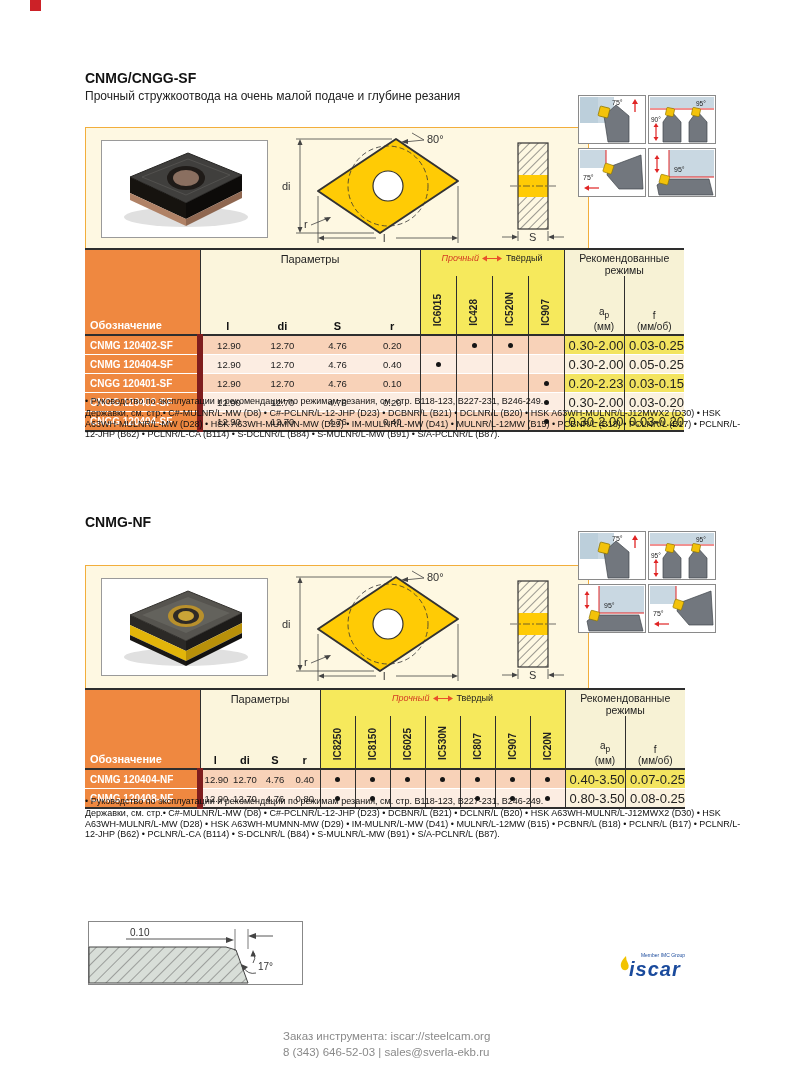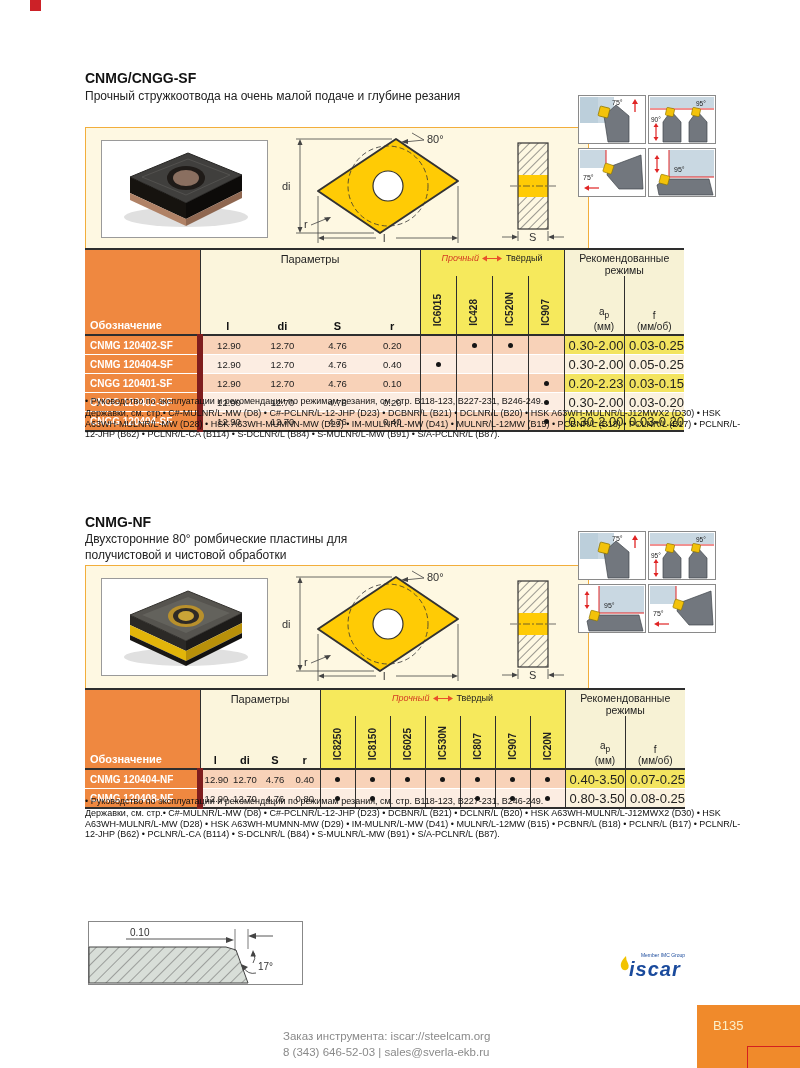--- a/index.html
+++ b/index.html
@@ -310,24 +310,20 @@
             <td class="rv rfirst">0.30-2.00</td>
             <td class="rv rsecond">0.03-0.20</td>
           </tr>
         </tbody>
       </table>
     </div>
   <div class="note n1a">• Руководство по эксплуатации и рекомендации по режимам резания, см. стр. B118-123, B227-231, B246-249.</div>
   <div class="note n1b">Державки, см. стр.• C#-MULNR/L-MW (D8) • C#-PCLNR/L-12-JHP (D23) • DCBNR/L (B21) • DCLNR/L (B20) • HSK A63WH-MULNR/L-J12MWX2 (D30) • HSK A63WH-MULNR/L-MW (D28) • HSK A63WH-MUMNN-MW (D29) • IM-MULNR/L-MW (D41) • MULNR/L-12MW (B15) • PCBNR/L (B18) • PCLNR/L (B17) • PCLNR/L-12-JHP (B62) • PCLNR/L-CA (B114) • S-DCLNR/L (B84) • S-MULNR/L-MW (B91) • S/A-PCLNR/L (B87).</div>
 
   <div class="sec-title t2">CNMG-NF</div>
-  <div class="sec-desc d2">
-    <div>Двухсторонние 80° ромбические пластины для</div>
-    <div>получистовой и чистовой обработки</div>
-  </div>
   <div class="tool-icons ti2">
       <div class="tool-icon">
         <svg width="66" height="47" viewBox="0 0 66 47">
     <rect width="66" height="47" fill="#fff"></rect>
     <rect x="1" y="1" width="34" height="26" fill="#c9d8e2"></rect>
     <rect x="1" y="1" width="18" height="26" fill="#bccfdb"></rect>
     <path d="M25 20 L37 9 L50 20 L50 46 L29 46 Z" fill="#72777e" stroke="#41464c" stroke-width="0.7"></path>
     <rect x="20" y="11" width="10" height="10" rx="1" transform="rotate(14 25 16)" fill="#f3c20a" stroke="#8a7200" stroke-width="0.7"></rect>
     <text x="33" y="9" font-size="7" fill="#222">75°</text>
     <path d="M56 16 V6" stroke="#e02424" stroke-width="1.3" fill="none"></path>
@@ -556,17 +552,13 @@
     <div>Заказ инструмента: iscar://steelcam.org</div>
     <div>8 (343) 646-52-03  |  sales@sverla-ekb.ru</div>
   </div>
   <div class="iscar-logo">
     <div class="brand-sub">Member IMC Group</div>
     <div class="brand-name">iscar</div>
     <svg class="flame" width="11" height="16" viewBox="0 0 11 16">
       <path d="M7 0 C3 4 0.5 8 2.5 12 C4 15 8.5 15 9.5 11.5 C10.3 8.8 8.5 6.5 7.5 4 Z" fill="#F2C300"></path>
     </svg>
   </div>
-  <div class="page-badge">
-    <div class="page-badge-label">B135</div>
-    <div class="badge-lines"></div>
-  </div>
 </div>
 
 </body></html>

